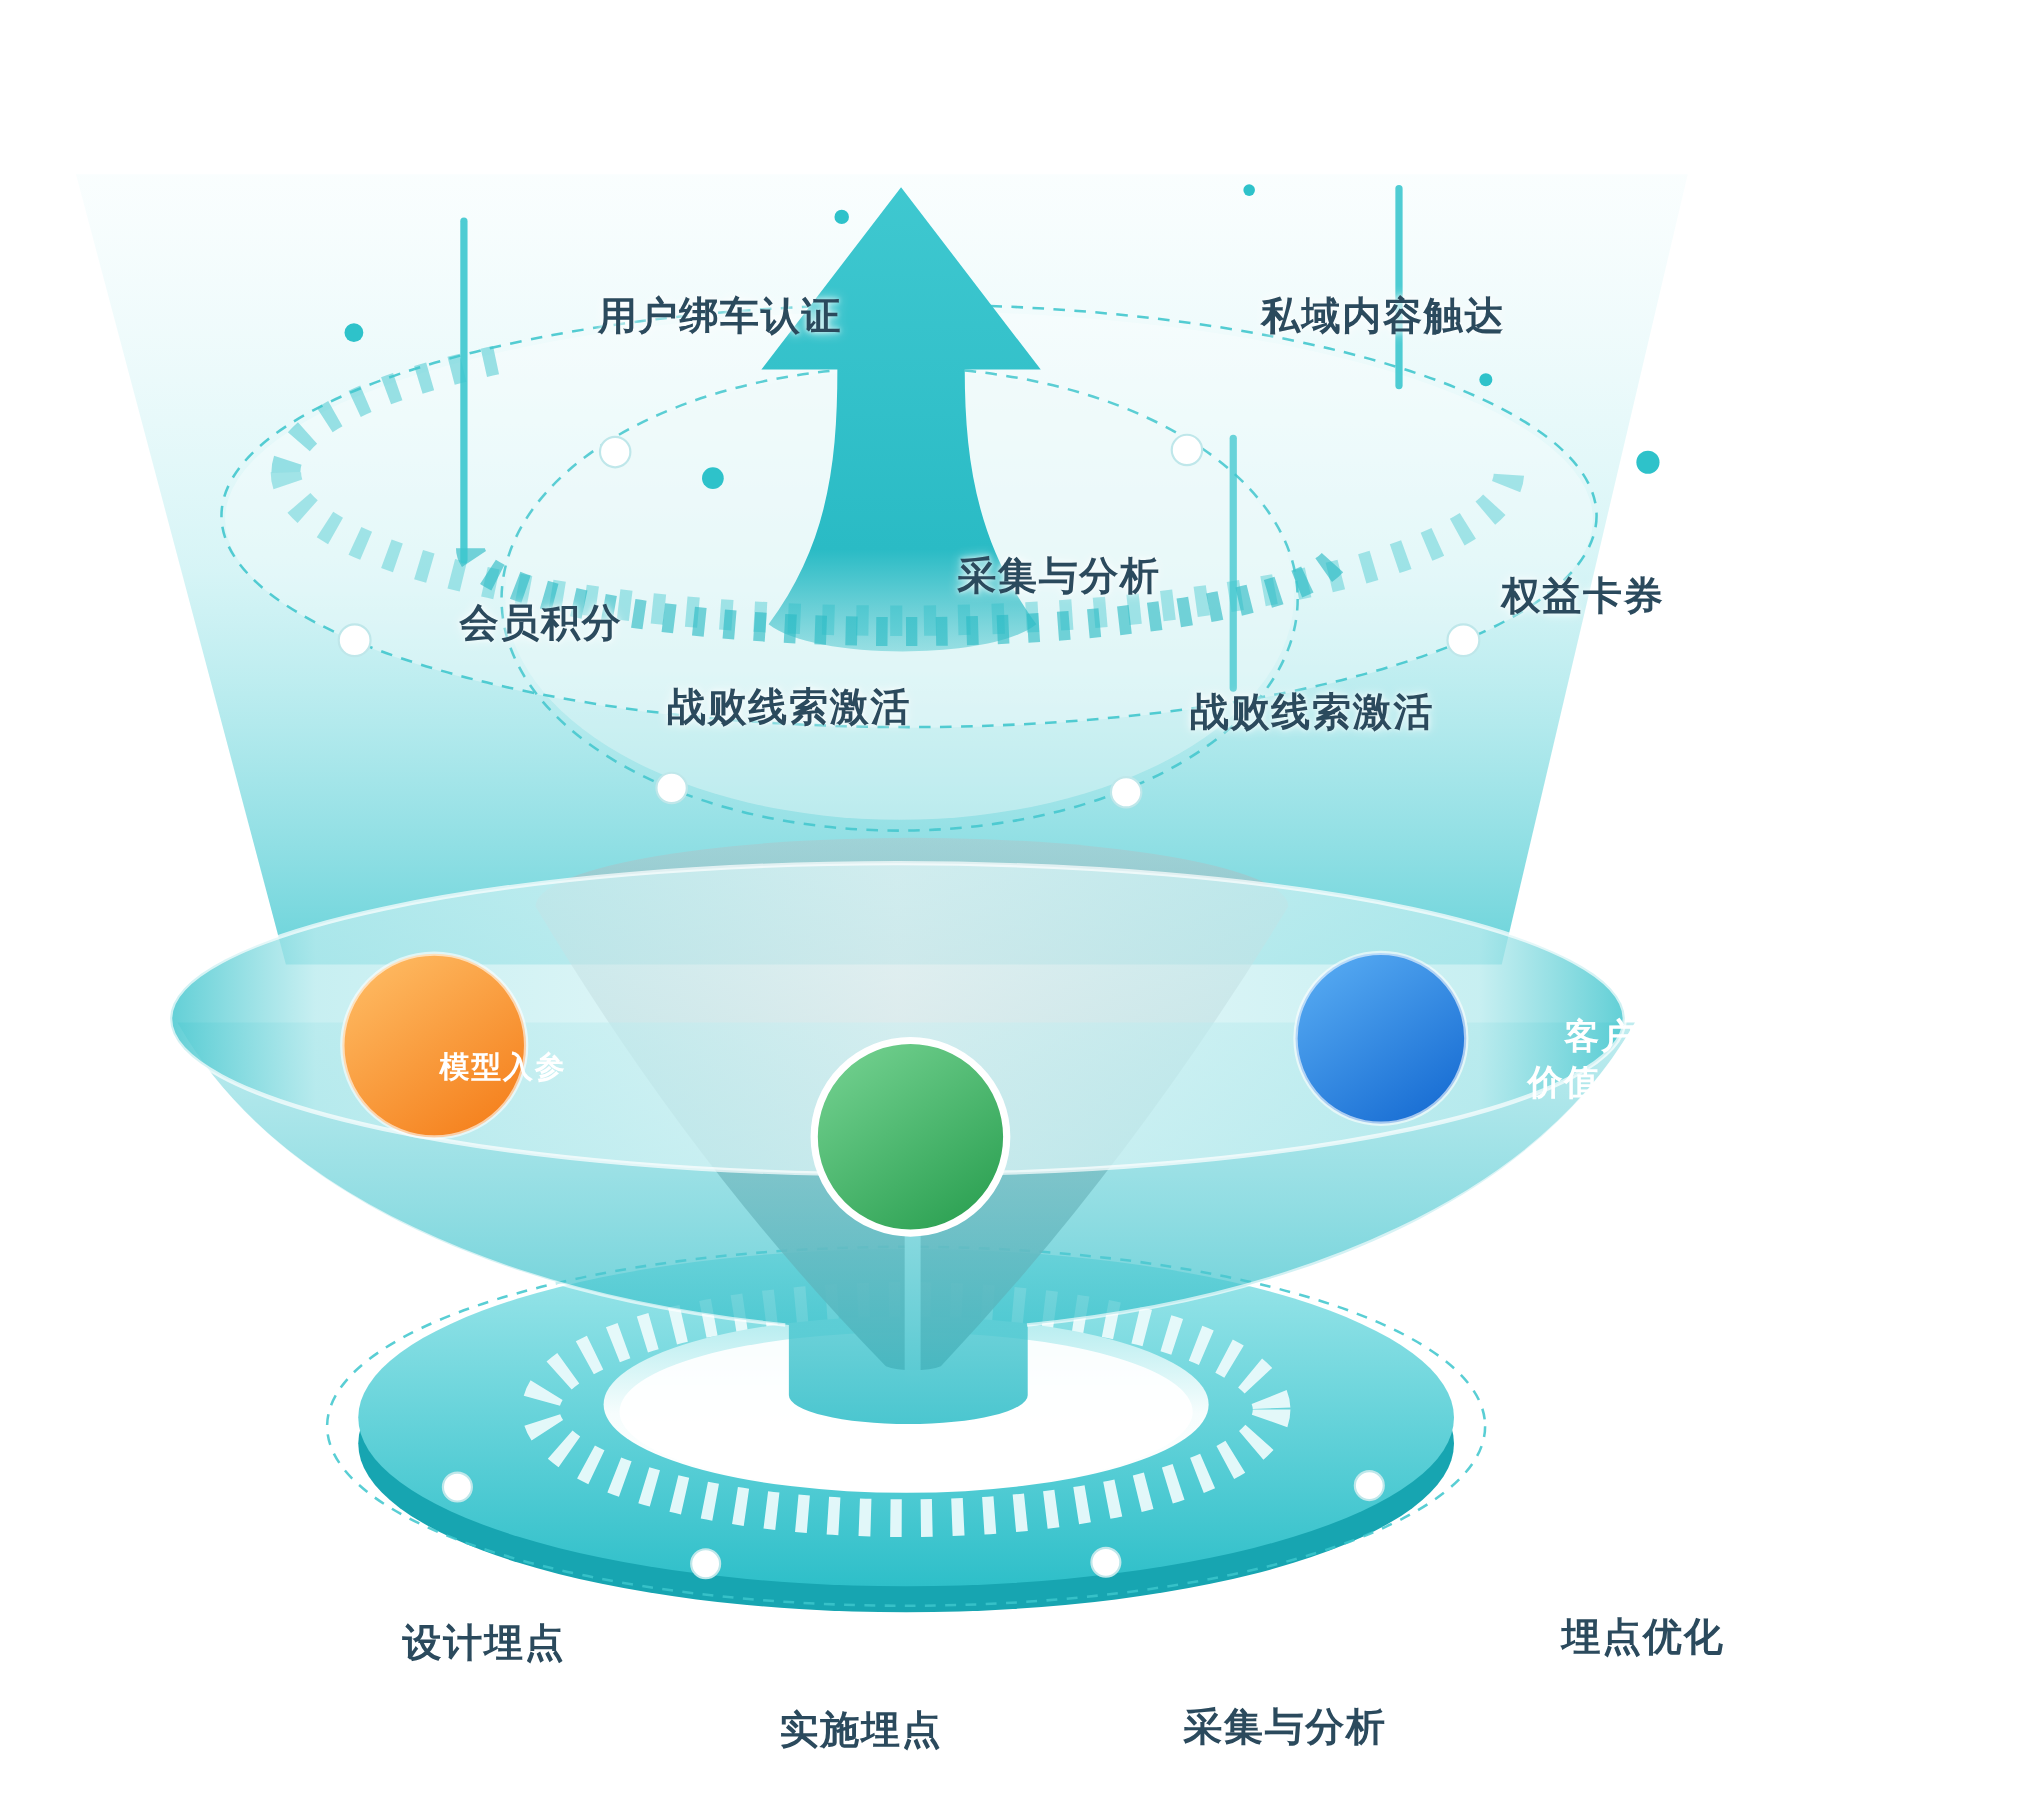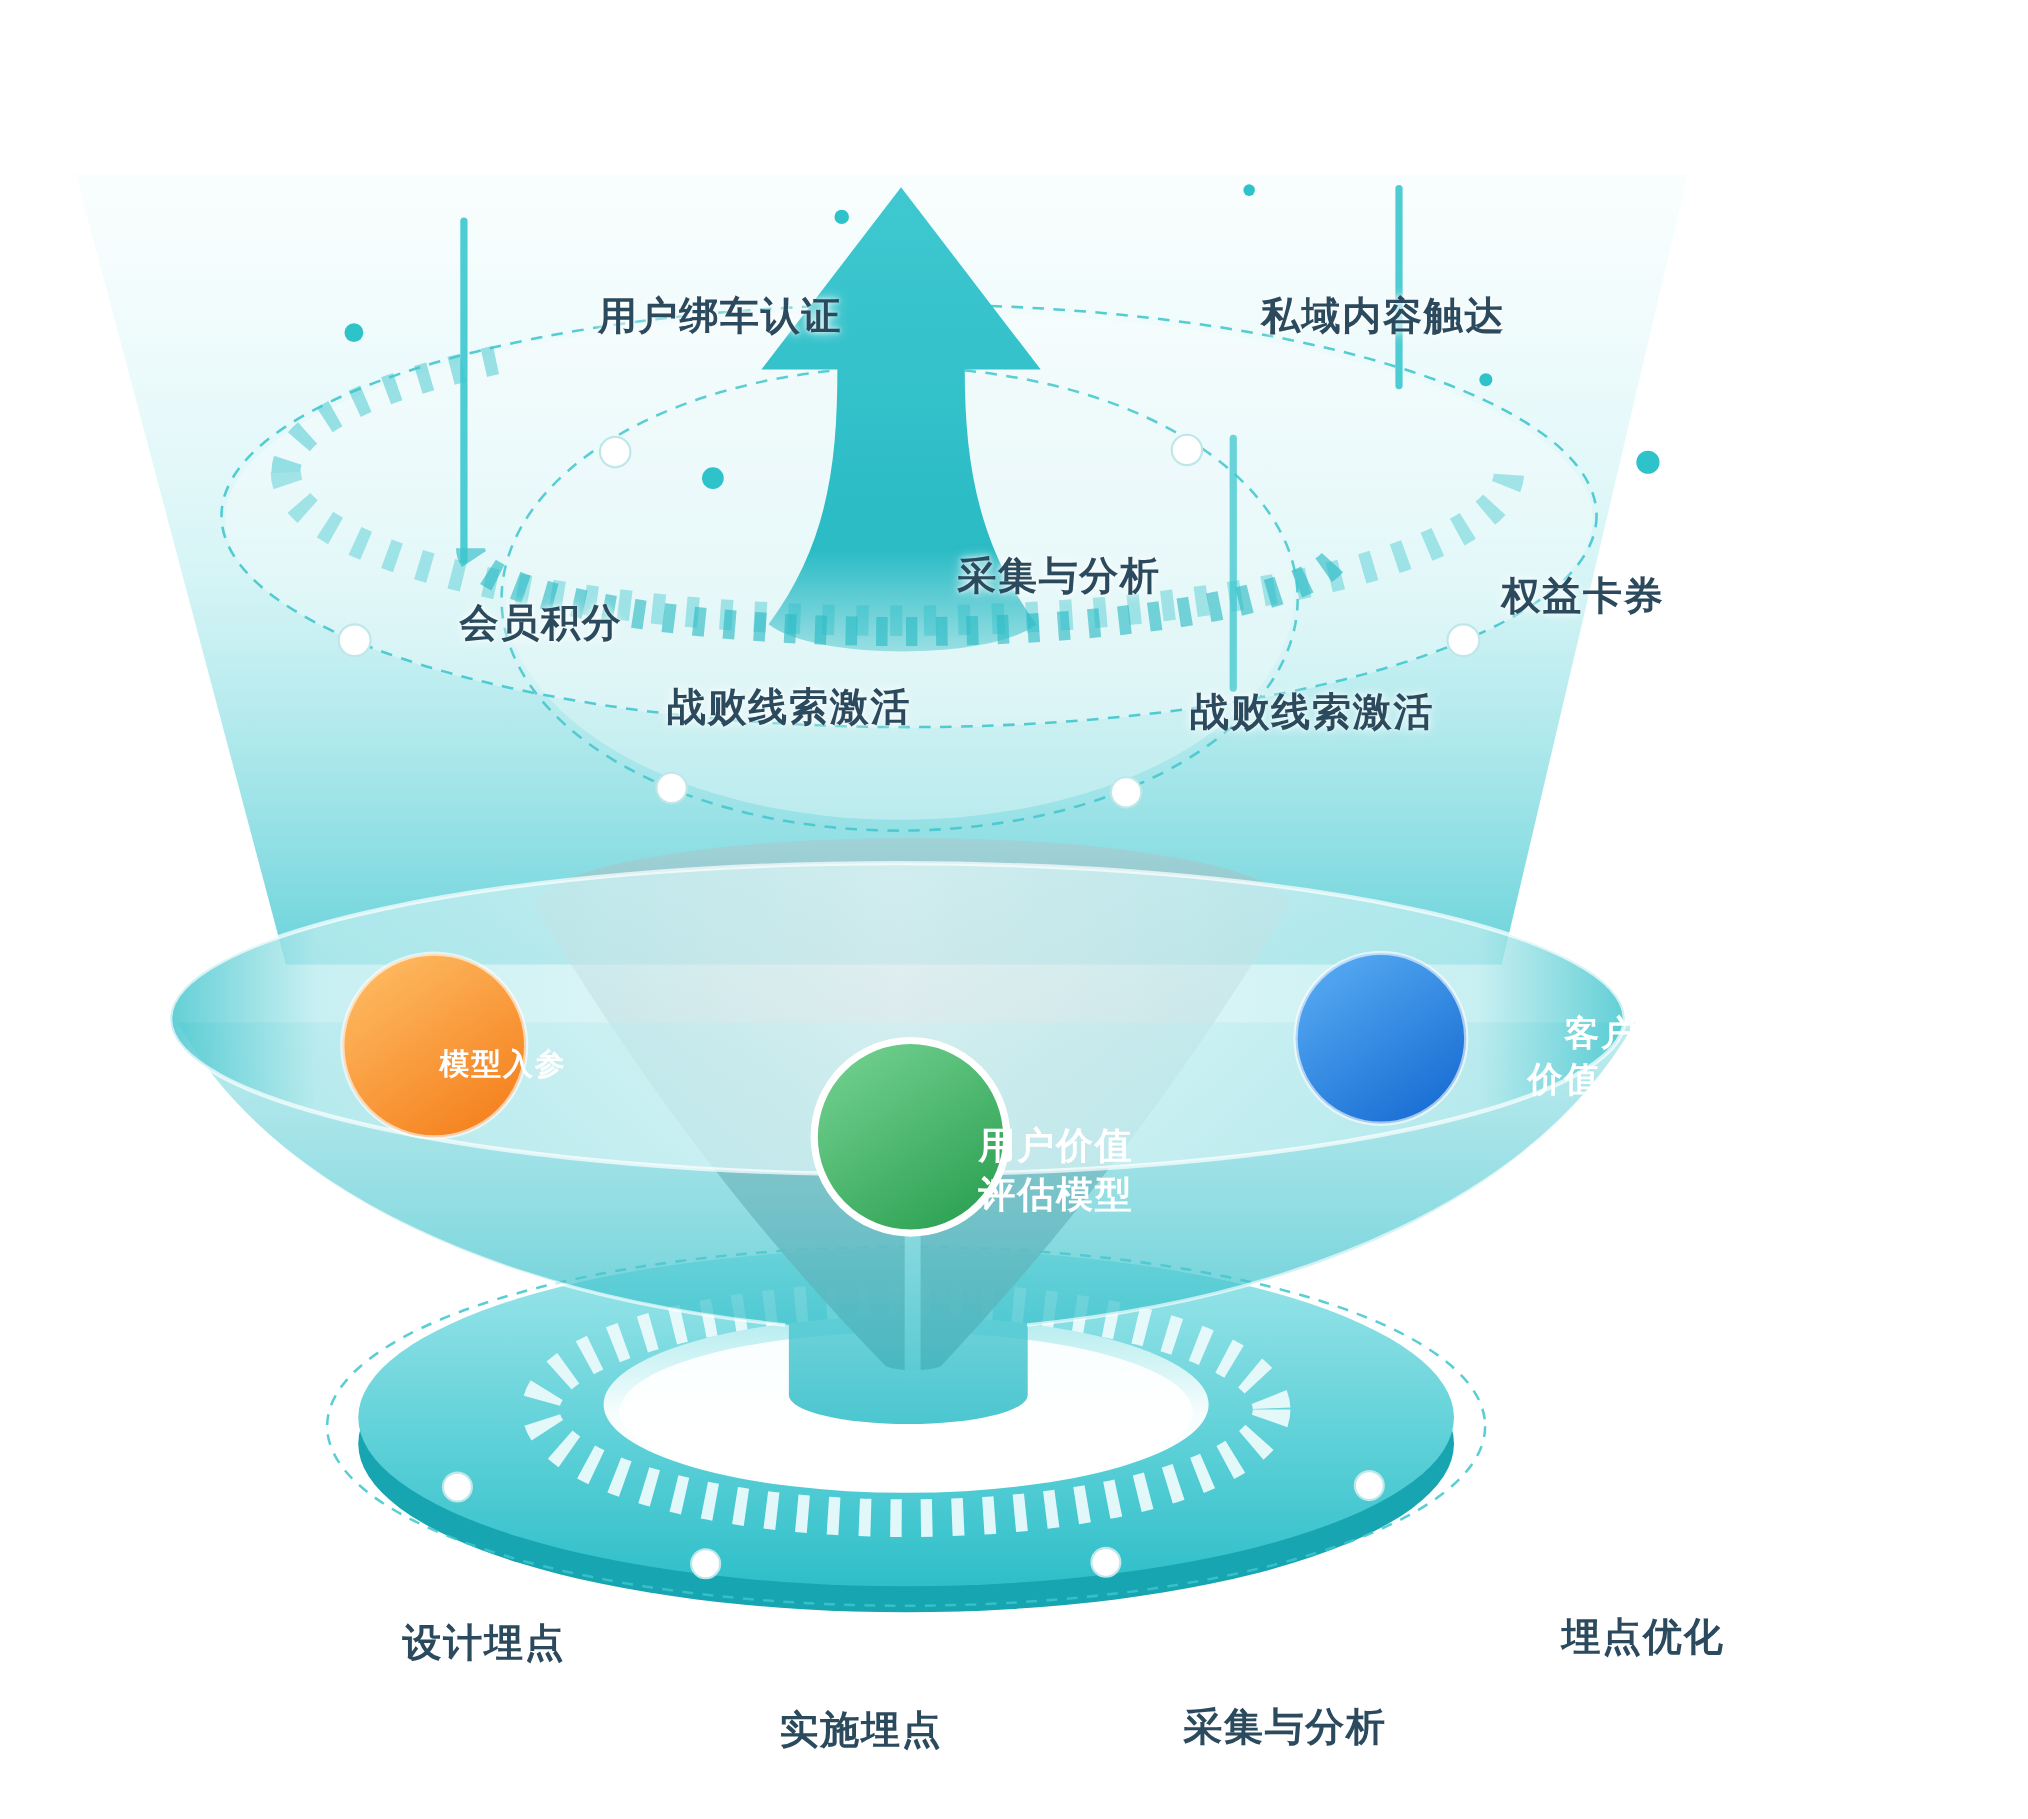--- a/index.html
+++ b/index.html
@@ -1,18 +1,18 @@
 <!DOCTYPE html>
 <html style="font-size:13.4px"><head>
 <meta charset="utf-8">
 <style>
   html,body{margin:0;padding:0;background:#ffffff;}
   #stage{
     position:relative;width:1750px;height:1819px;background:#ffffff;overflow:hidden;
-    font-family:Liberation Mono, monospace;
+    font-family:Liberation Sans, sans-serif;
   }
   #scene{position:absolute;left:0;top:0;width:100%;height:100%;}
   .label{
     position:absolute;transform:translate(-50%,-50%);
     font-size:39px;font-weight:bold;color:#2b4a5d;letter-spacing:1.7px;white-space:nowrap;
     text-shadow:0 0 11.7px rgba(255,255,255,.9),0 0 5px rgba(255,255,255,.75);
   }
   .circle-label{
     position:absolute;transform:translate(-50%,-50%);
     font-weight:bold;color:#ffffff;text-align:center;white-space:pre-line;
@@ -153,22 +153,20 @@
 
   <div class="label" style="left:720px;top:316px;">用户绑车认证</div>
   <div class="label" style="left:1383px;top:316px;">私域内容触达</div>
   <div class="label" style="left:541px;top:623px;">会员积分</div>
   <div class="label" style="left:1059px;top:576px;">采集与分析</div>
   <div class="label" style="left:1583px;top:596px;text-align:right;">权益卡券</div>
   <div class="label" style="left:789px;top:707px;">战败线索激活</div>
   <div class="label" style="left:1312px;top:712px;">战败线索激活</div>
 
   <div class="circle-label" style="left:503px;top:1067px;font-size:30px;">模型入参</div>
-  <div class="circle-label" style="left:1056px;top:1173px;font-size:37px;">用户价值
-评估模型</div>
   <div class="circle-label" style="left:1601px;top:1059px;font-size:35px;">客户
 价值分层</div>
 
   <div class="label" style="left:484px;top:1643px;">设计埋点</div>
   <div class="label" style="left:861px;top:1730px;">实施埋点</div>
   <div class="label" style="left:1285px;top:1727px;">采集与分析</div>
   <div class="label" style="left:1643px;top:1637px;">埋点优化</div>
 
 </div>
 

